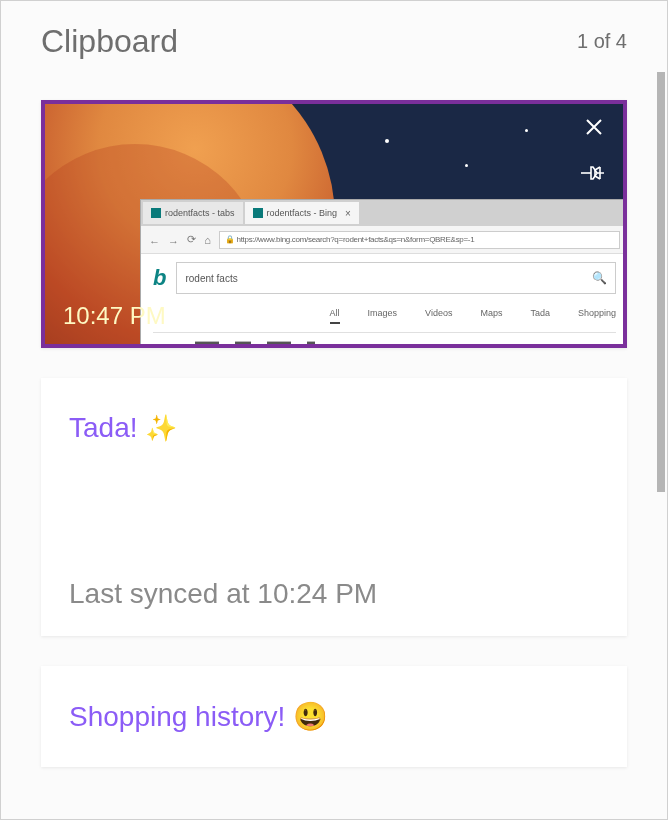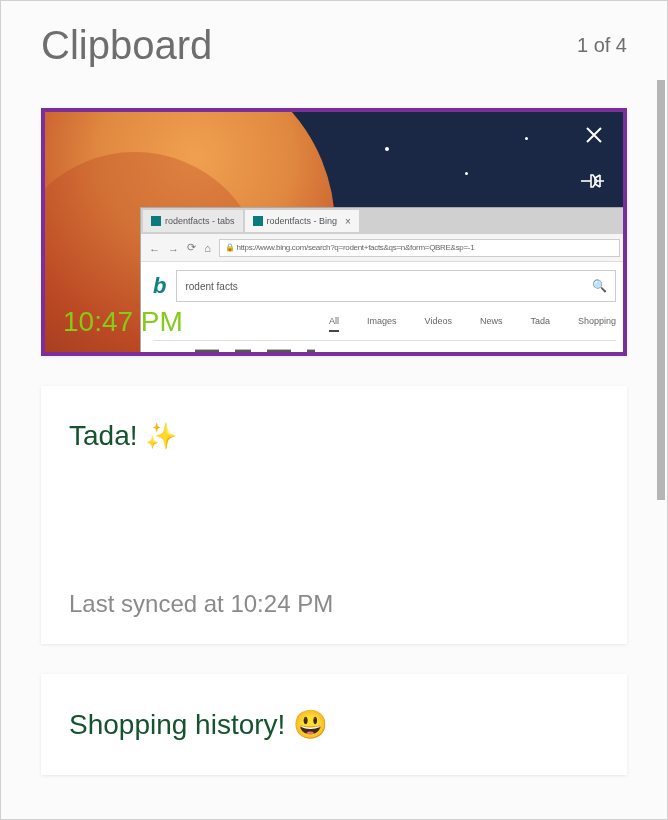--- a/index.html
+++ b/index.html
@@ -23,21 +23,21 @@
       display: flex;
       flex-direction: column;
     }
     .header {
       display: flex;
       justify-content: space-between;
       align-items: center;
       padding: 22px 40px 10px 40px;
     }
     .header-title {
-      font-size: 40px;
+      font-size: 32px;
       color: #6e6e6e;
       font-weight: 400;
     }
     .header-count {
       font-size: 20px;
       color: #6e6e6e;
       font-weight: 400;
     }
     .scroll-area {
       position: relative;
@@ -233,22 +233,22 @@
       font-size: 8px;
       color: #555;
       padding-left: 42px;
       display: flex;
       gap: 16px;
     }
     .card-image-time {
       position: absolute;
       left: 18px;
       bottom: 14px;
-      color: #84cc16;
-      font-size: 28px;
+      color: #fef9c3;
+      font-size: 24px;
       font-weight: 400;
       z-index: 10;
     }
     .card-image-actions {
       position: absolute;
       right: 16px;
       top: 12px;
       display: flex;
       flex-direction: column;
       gap: 26px;
@@ -263,27 +263,27 @@
     }
     .text-card {
       padding: 34px 28px 26px 28px;
       min-height: 258px;
       display: flex;
       flex-direction: column;
       justify-content: space-between;
     }
     .text-card-content {
       font-size: 28px;
-      color: #14532d;
+      color: #8b5cf6;
       display: flex;
       align-items: center;
       gap: 8px;
     }
     .text-card-footer {
-      font-size: 24px;
+      font-size: 28px;
       color: #8a8a8a;
       margin-top: 90px;
     }
     .text-card-3 {
       padding: 34px 28px;
     }
     .text-card-3 .text-card-content {
       font-size: 28px;
     }
     .sparkle {
@@ -336,21 +336,21 @@
               <div class="bing-logo">b</div>
               <div class="search-box">
                 <span>rodent facts</span>
                 <span class="search-mag">🔍</span>
               </div>
             </div>
             <div class="bing-nav">
               <span class="bing-nav-item active">All</span>
               <span class="bing-nav-item">Images</span>
               <span class="bing-nav-item">Videos</span>
-              <span class="bing-nav-item">News</span>
+              <span class="bing-nav-item">Maps</span>
               <span class="bing-nav-item">Tada</span>
               <span class="bing-nav-item">Shopping</span>
             </div>
             <div class="results-line">
               <span>▬▬▬</span>
                 <span>▬▬</span>
                 <span>▬▬▬</span>
                 <span>▬</span>
             </div>
           </div>

